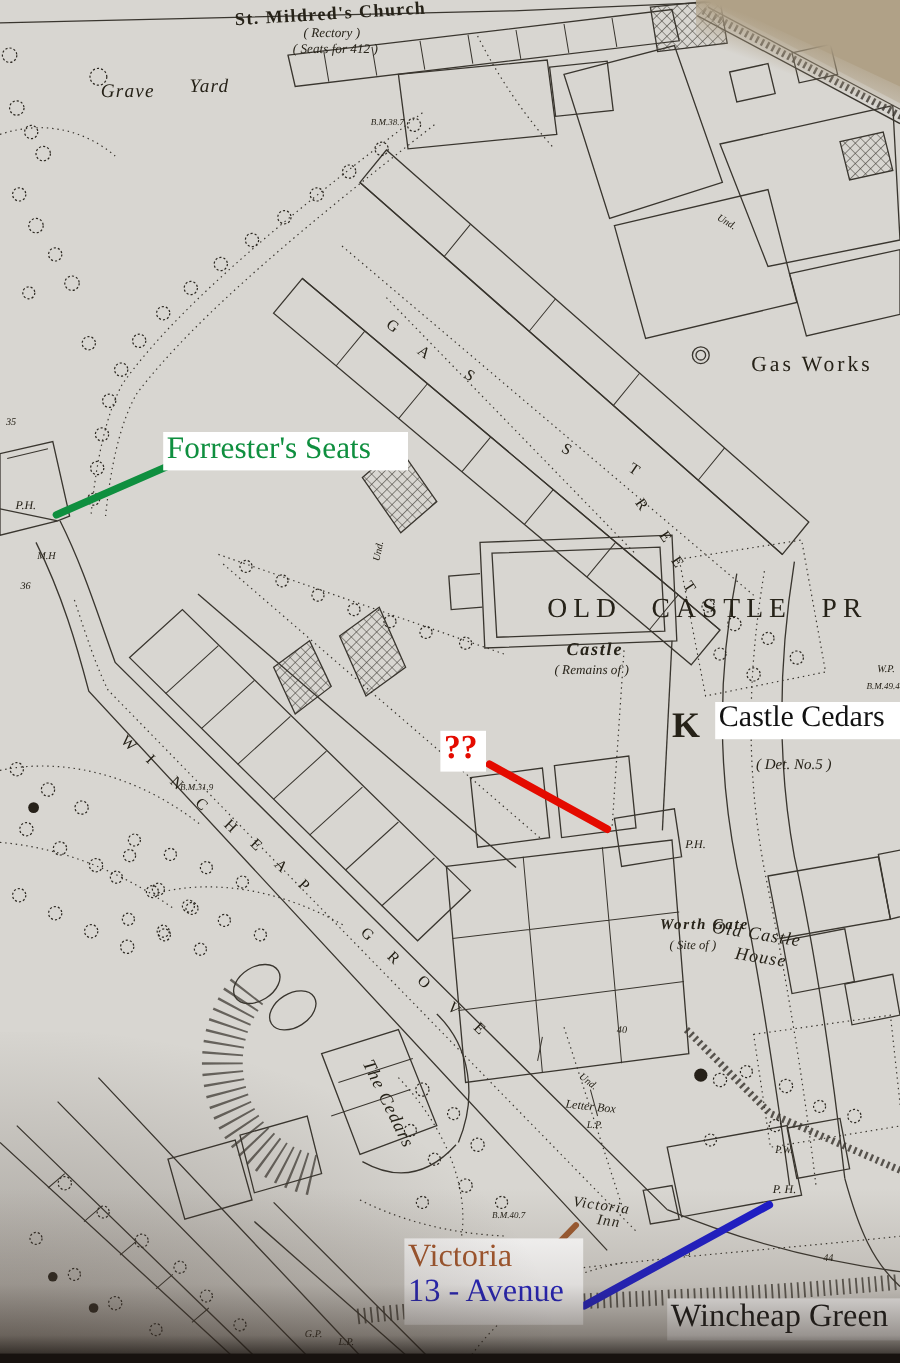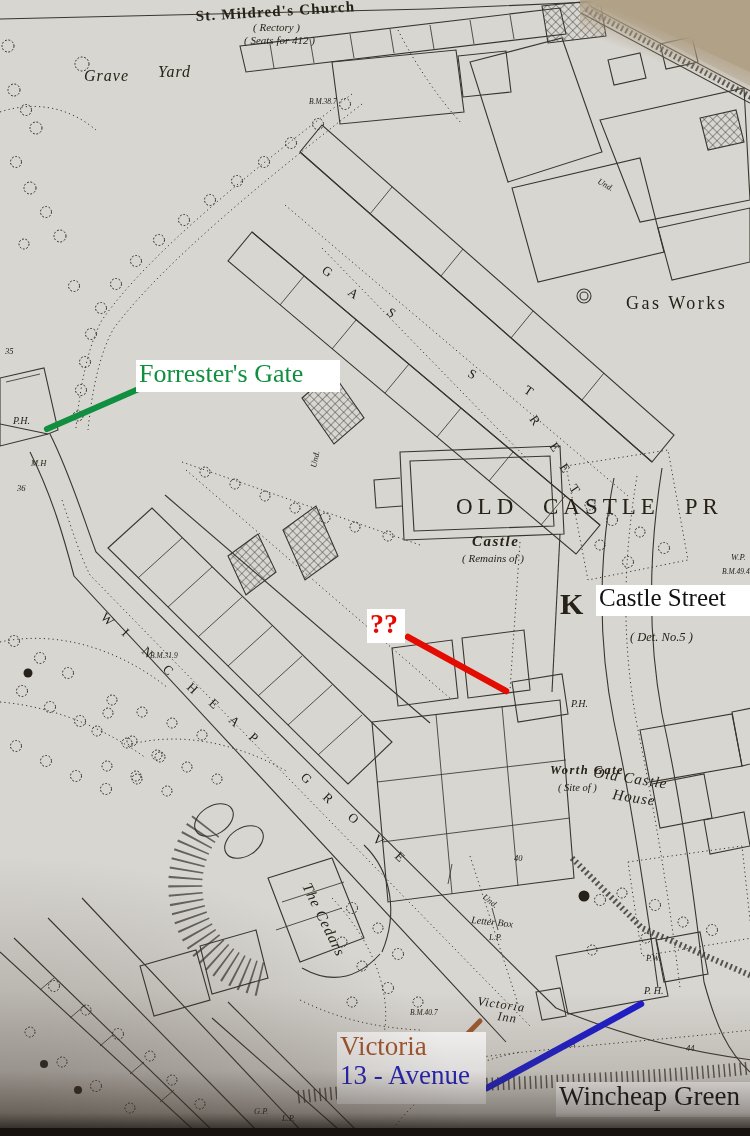--- a/index.html
+++ b/index.html
@@ -371,23 +371,23 @@
     </g>
 
     <g stroke-linecap="round">
       <line x1="47" y1="429" x2="141" y2="388" stroke="#0f8f3f" stroke-width="6.2"></line>
       <line x1="408" y1="637" x2="506" y2="691" stroke="#e40b00" stroke-width="6.5"></line>
       <line x1="444" y1="1058" x2="480" y2="1021" stroke="#9c5a30" stroke-width="5"></line>
       <line x1="487" y1="1088" x2="641" y2="1004" stroke="#1d1cc9" stroke-width="6.5"></line>
     </g>
   </svg>
 
-  <div class="ann" style="left:136px;top:360px;width:204px;height:32px;font-size:26px;color:#0f8f3f;">Forrester's Gate</div>
-
-  <div class="ann" style="left:596px;top:585px;width:154px;height:31px;font-size:25px;color:#121212;">Castle Street</div>
+  <div class="ann" style="left:136px;top:360px;width:204px;height:32px;font-size:26px;color:#0f8f3f;">Forrester's Seats</div>
+
+  <div class="ann" style="left:596px;top:585px;width:154px;height:31px;font-size:25px;color:#121212;">Castle Cedars</div>
 
   <div class="ann" style="left:367px;top:609px;width:38px;height:34px;font-size:28px;font-weight:bold;color:#e40b00;">??</div>
 
   <div class="ann" style="left:337px;top:1032px;width:149px;height:72px;">
     <div style="font-size:27px;color:#a8572b;">Victoria</div>
     <div style="font-size:27px;color:#1d1cc9;">13 - Avenue</div>
   </div>
 
   <div class="ann" style="left:556px;top:1082px;width:194px;height:35px;font-size:27px;color:#121212;">Wincheap Green</div>
 

